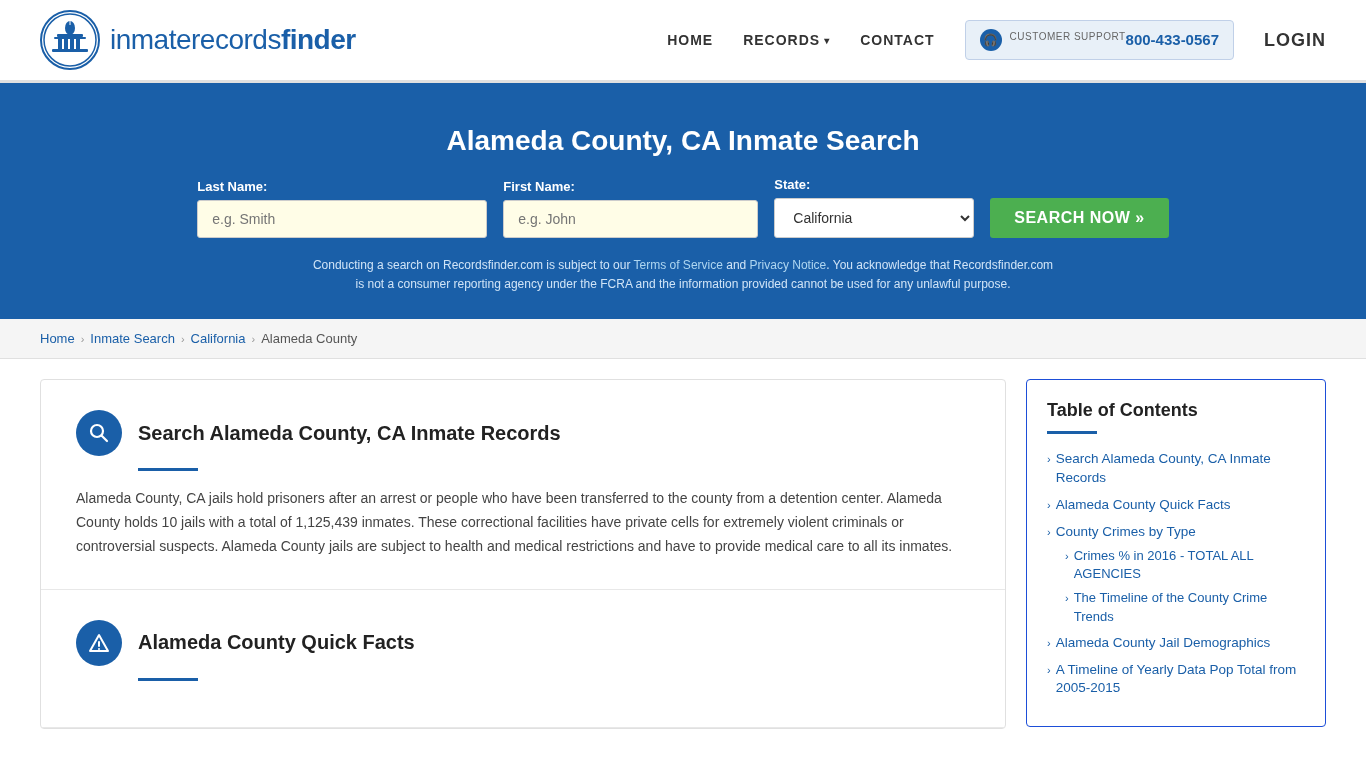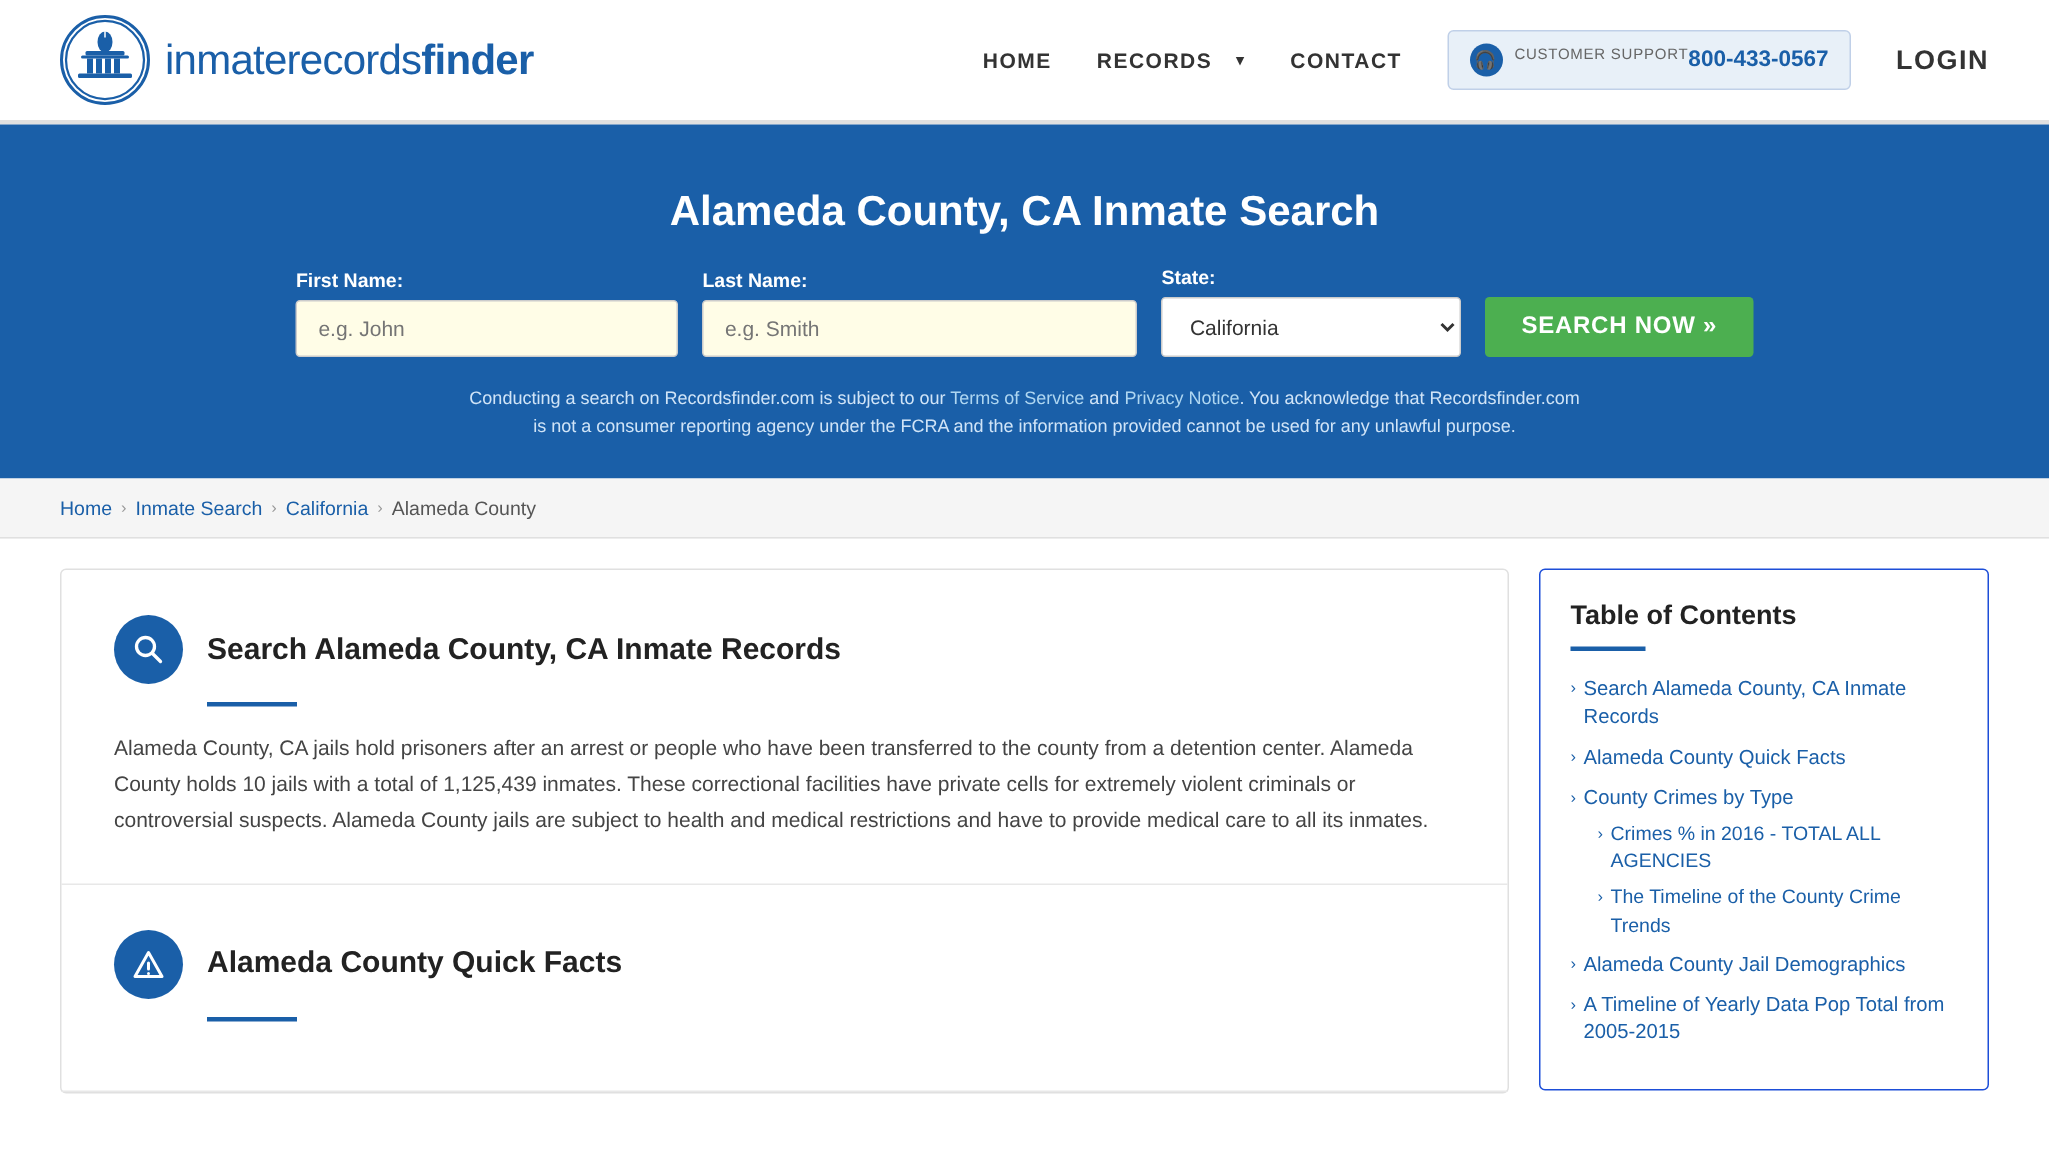--- a/index.html
+++ b/index.html
@@ -43,21 +43,21 @@
       font-size: 14px;
       font-weight: 600;
       letter-spacing: 1px;
       text-transform: uppercase;
       cursor: pointer;
       text-decoration: none;
     }
     .nav-records {
       display: flex;
       align-items: center;
-      gap: 16px;
+      gap: 4px;
     }
     .chevron-down {
       font-size: 10px;
       color: #333;
     }
     .customer-support-box {
       background: #e8f0f8;
       border: 1px solid #c0d0e8;
       border-radius: 4px;
       padding: 8px 14px;
@@ -369,26 +369,26 @@
 
     <span class="login-btn">LOGIN</span>
   </nav>
 </header>
 
 <section class="hero">
   <h1>Alameda County, CA Inmate Search</h1>
 
   <div class="search-form">
     <div class="form-group">
+      <label class="form-label">Last Name:</label>
+      <input class="form-input form-input-last" type="text" placeholder="e.g. Smith" style="">
+    </div>
+    <div class="form-group">
       <label class="form-label">First Name:</label>
       <input class="form-input form-input-first" type="text" placeholder="e.g. John" style="">
-    </div>
-    <div class="form-group">
-      <label class="form-label">Last Name:</label>
-      <input class="form-input form-input-last" type="text" placeholder="e.g. Smith" style="">
     </div>
     <div class="form-group">
       <label class="form-label">State:</label>
       <select class="form-select">
         <option>California</option>
       </select>
     </div>
     <button class="search-btn">SEARCH NOW »</button>
   </div>
 

